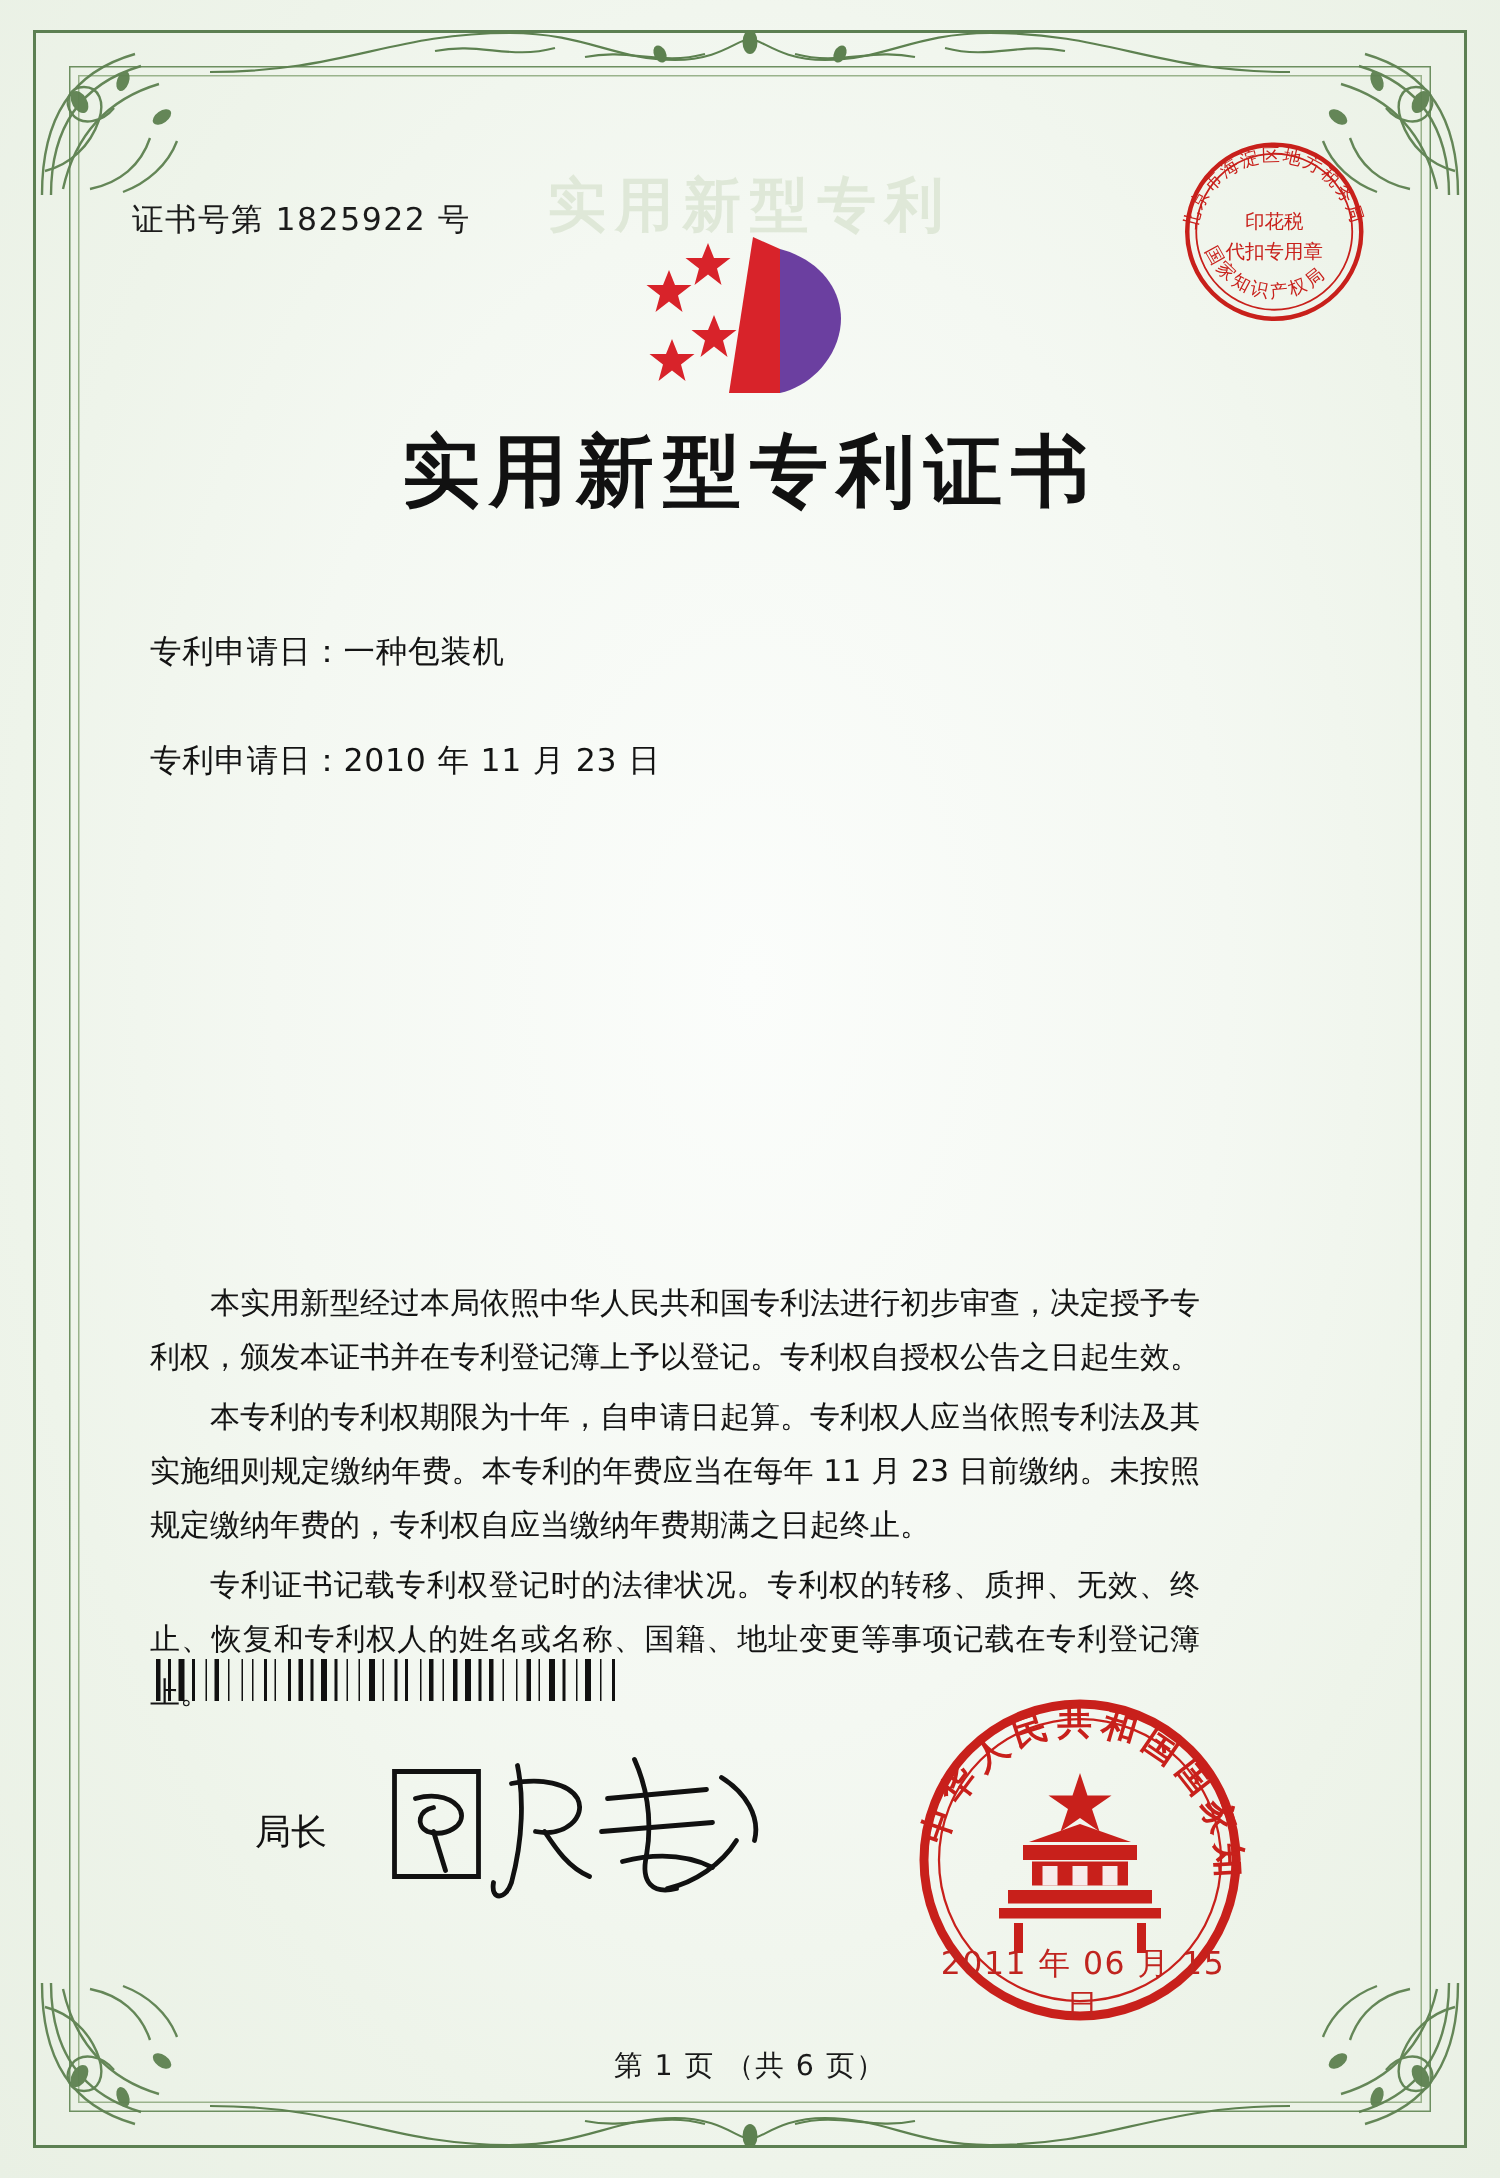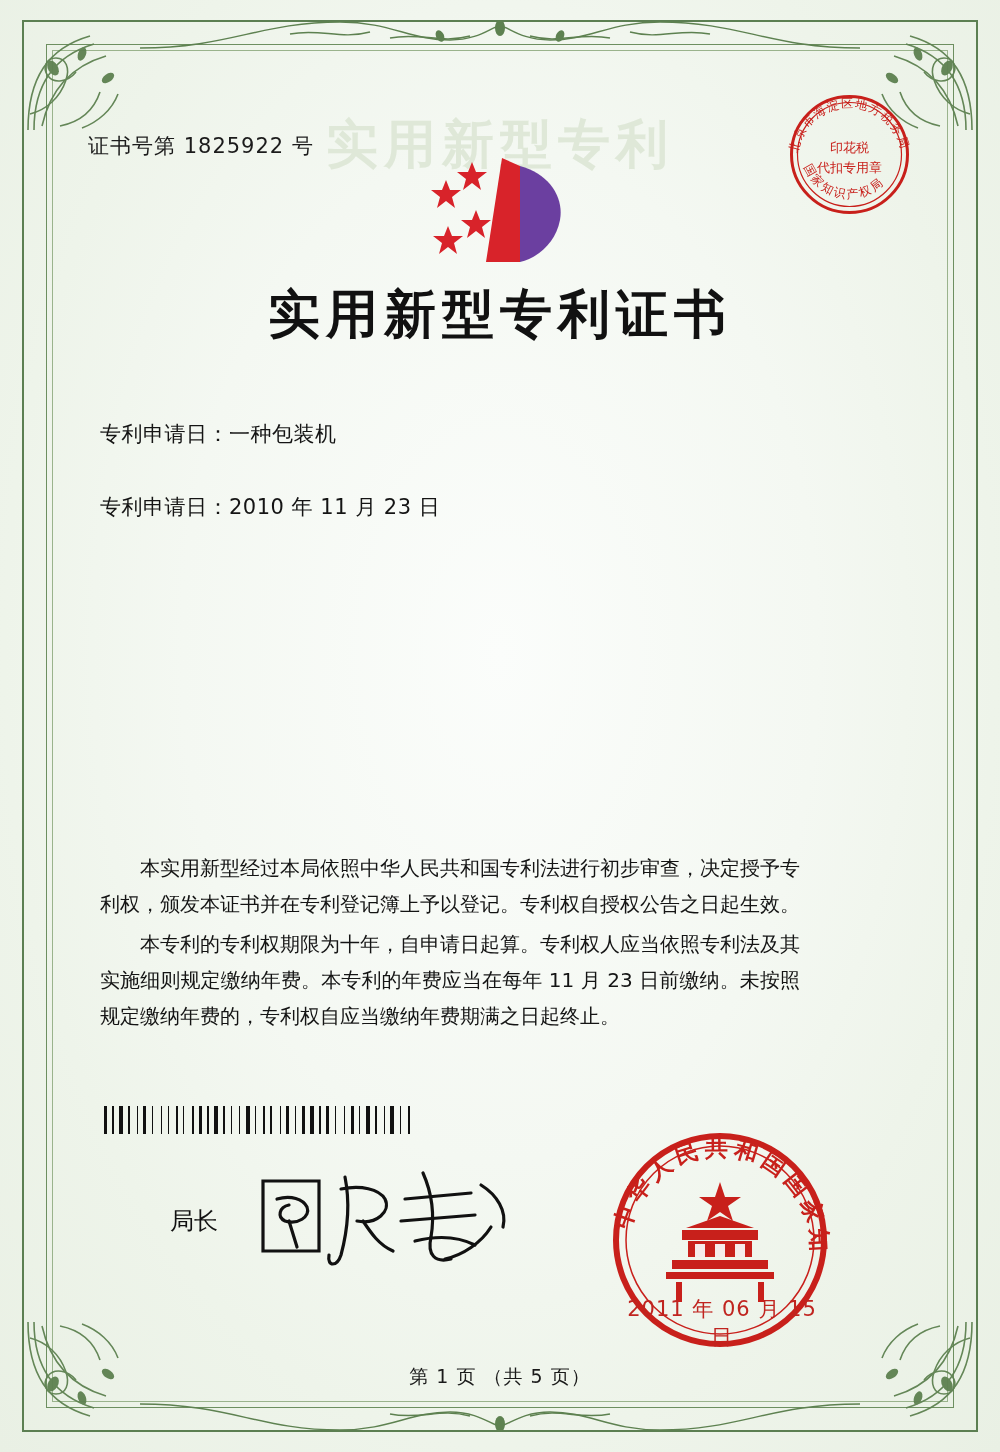--- a/index.html
+++ b/index.html
@@ -41,21 +41,21 @@
   .corner.br{right:20px;bottom:18px;transform:scale(-1,-1);}
   .edge-top,.edge-bottom{
     position:absolute;left:140px;right:140px;height:42px;color:#5d8150;
   }
   .edge-top{top:14px;}
   .edge-bottom{bottom:14px;transform:scaleY(-1);}
 
   
   .ghost{
     position:absolute;left:0;right:0;top:110px;text-align:center;
-    font-size:52px;letter-spacing:6px;color:#dfe8d8;font-weight:bold;
+    font-size:39px;letter-spacing:6px;color:#dfe8d8;font-weight:bold;
     user-select:none;
   }
   .ghost2{
     position:absolute;left:560px;top:170px;width:300px;
     font-size:15px;line-height:26px;color:#e2eadb;letter-spacing:2px;
   }
   .ghost3{
     position:absolute;left:200px;top:600px;width:200px;
     font-size:15px;line-height:26px;color:#e4ecdd;letter-spacing:2px;
   }
@@ -256,20 +256,21 @@
       <span class="lbl">专利申请日：</span><span class="val">一种包装机</span>
     </div>
     <div class="field">
       <span class="lbl">专利申请日：</span><span class="val">2010 年 11 月 23 日</span>
     </div>
   </div>
 
   <div class="paras">
     <p>本实用新型经过本局依照中华人民共和国专利法进行初步审查，决定授予专利权，颁发本证书并在专利登记簿上予以登记。专利权自授权公告之日起生效。</p>
     <p>本专利的专利权期限为十年，自申请日起算。专利权人应当依照专利法及其实施细则规定缴纳年费。本专利的年费应当在每年 11 月 23 日前缴纳。未按照规定缴纳年费的，专利权自应当缴纳年费期满之日起终止。</p>
+    <p>专利证书记载专利权登记时的法律状况。专利权的转移、质押、无效、终止、恢复和专利权人的姓名或名称、国籍、地址变更等事项记载在专利登记簿上。</p>
   </div>
 
   <div class="barcode"><span style="width:3px"></span><span style="width:1px;background:transparent"></span><span style="width:2px"></span><span style="width:1px;background:transparent"></span><span style="width:4px"></span><span style="width:1px;background:transparent"></span><span style="width:2px"></span><span style="width:3px;background:transparent"></span><span style="width:1px"></span><span style="width:1px;background:transparent"></span><span style="width:3px"></span><span style="width:2px;background:transparent"></span><span style="width:1px"></span><span style="width:4px;background:transparent"></span><span style="width:1px"></span><span style="width:2px;background:transparent"></span><span style="width:1px"></span><span style="width:3px;background:transparent"></span><span style="width:2px"></span><span style="width:1px;background:transparent"></span><span style="width:1px"></span><span style="width:4px;background:transparent"></span><span style="width:2px"></span><span style="width:1px;background:transparent"></span><span style="width:3px"></span><span style="width:1px;background:transparent"></span><span style="width:2px"></span><span style="width:1px;background:transparent"></span><span style="width:4px"></span><span style="width:1px;background:transparent"></span><span style="width:2px"></span><span style="width:2px;background:transparent"></span><span style="width:1px"></span><span style="width:3px;background:transparent"></span><span style="width:1px"></span><span style="width:2px;background:transparent"></span><span style="width:4px"></span><span style="width:1px;background:transparent"></span><span style="width:1px"></span><span style="width:3px;background:transparent"></span><span style="width:2px"></span><span style="width:1px;background:transparent"></span><span style="width:2px"></span><span style="width:4px;background:transparent"></span><span style="width:1px"></span><span style="width:1px;background:transparent"></span><span style="width:3px"></span><span style="width:2px;background:transparent"></span><span style="width:1px"></span><span style="width:2px;background:transparent"></span><span style="width:3px"></span><span style="width:1px;background:transparent"></span><span style="width:4px"></span><span style="width:1px;background:transparent"></span><span style="width:2px"></span><span style="width:1px;background:transparent"></span><span style="width:3px"></span><span style="width:2px;background:transparent"></span><span style="width:1px"></span><span style="width:4px;background:transparent"></span><span style="width:1px"></span><span style="width:2px;background:transparent"></span><span style="width:3px"></span><span style="width:1px;background:transparent"></span><span style="width:1px"></span><span style="width:2px;background:transparent"></span><span style="width:4px"></span><span style="width:1px;background:transparent"></span><span style="width:2px"></span><span style="width:3px;background:transparent"></span><span style="width:1px"></span><span style="width:1px;background:transparent"></span><span style="width:4px"></span><span style="width:2px;background:transparent"></span><span style="width:1px"></span><span style="width:3px;background:transparent"></span><span style="width:2px"></span><span style="width:1px;background:transparent"></span></div>
 
   <div class="sign-row">局长</div>
   <div class="signature">
     <svg viewBox="0 0 300 120" width="300" height="120">
       <g fill="none" stroke="#111" stroke-width="3.2" stroke-linecap="round">
         <path d="M18 26 L18 96 L74 96 L74 26 Z"></path>
         <path d="M32 44 C46 40 58 44 62 52 C66 62 52 70 40 66 C32 62 34 52 44 50"></path>
@@ -328,14 +329,14 @@
         <rect x="115" y="124" width="10" height="13" fill="#f6eceb"></rect>
         <rect x="135" y="124" width="10" height="13" fill="#f6eceb"></rect>
         <path d="M86 108 L120 96 L154 108 Z"></path>
         <rect x="76" y="162" width="6" height="20"></rect>
         <rect x="158" y="162" width="6" height="20"></rect>
       </g>
     </svg>
   </div>
   <div class="seal-date">2011 年 06 月 15 日</div>
 
-  <div class="footer">第 1 页 （共 5 页）</div>
+  <div class="footer">第 1 页 （共 6 页）</div>
 </div>
 
 </body></html>

